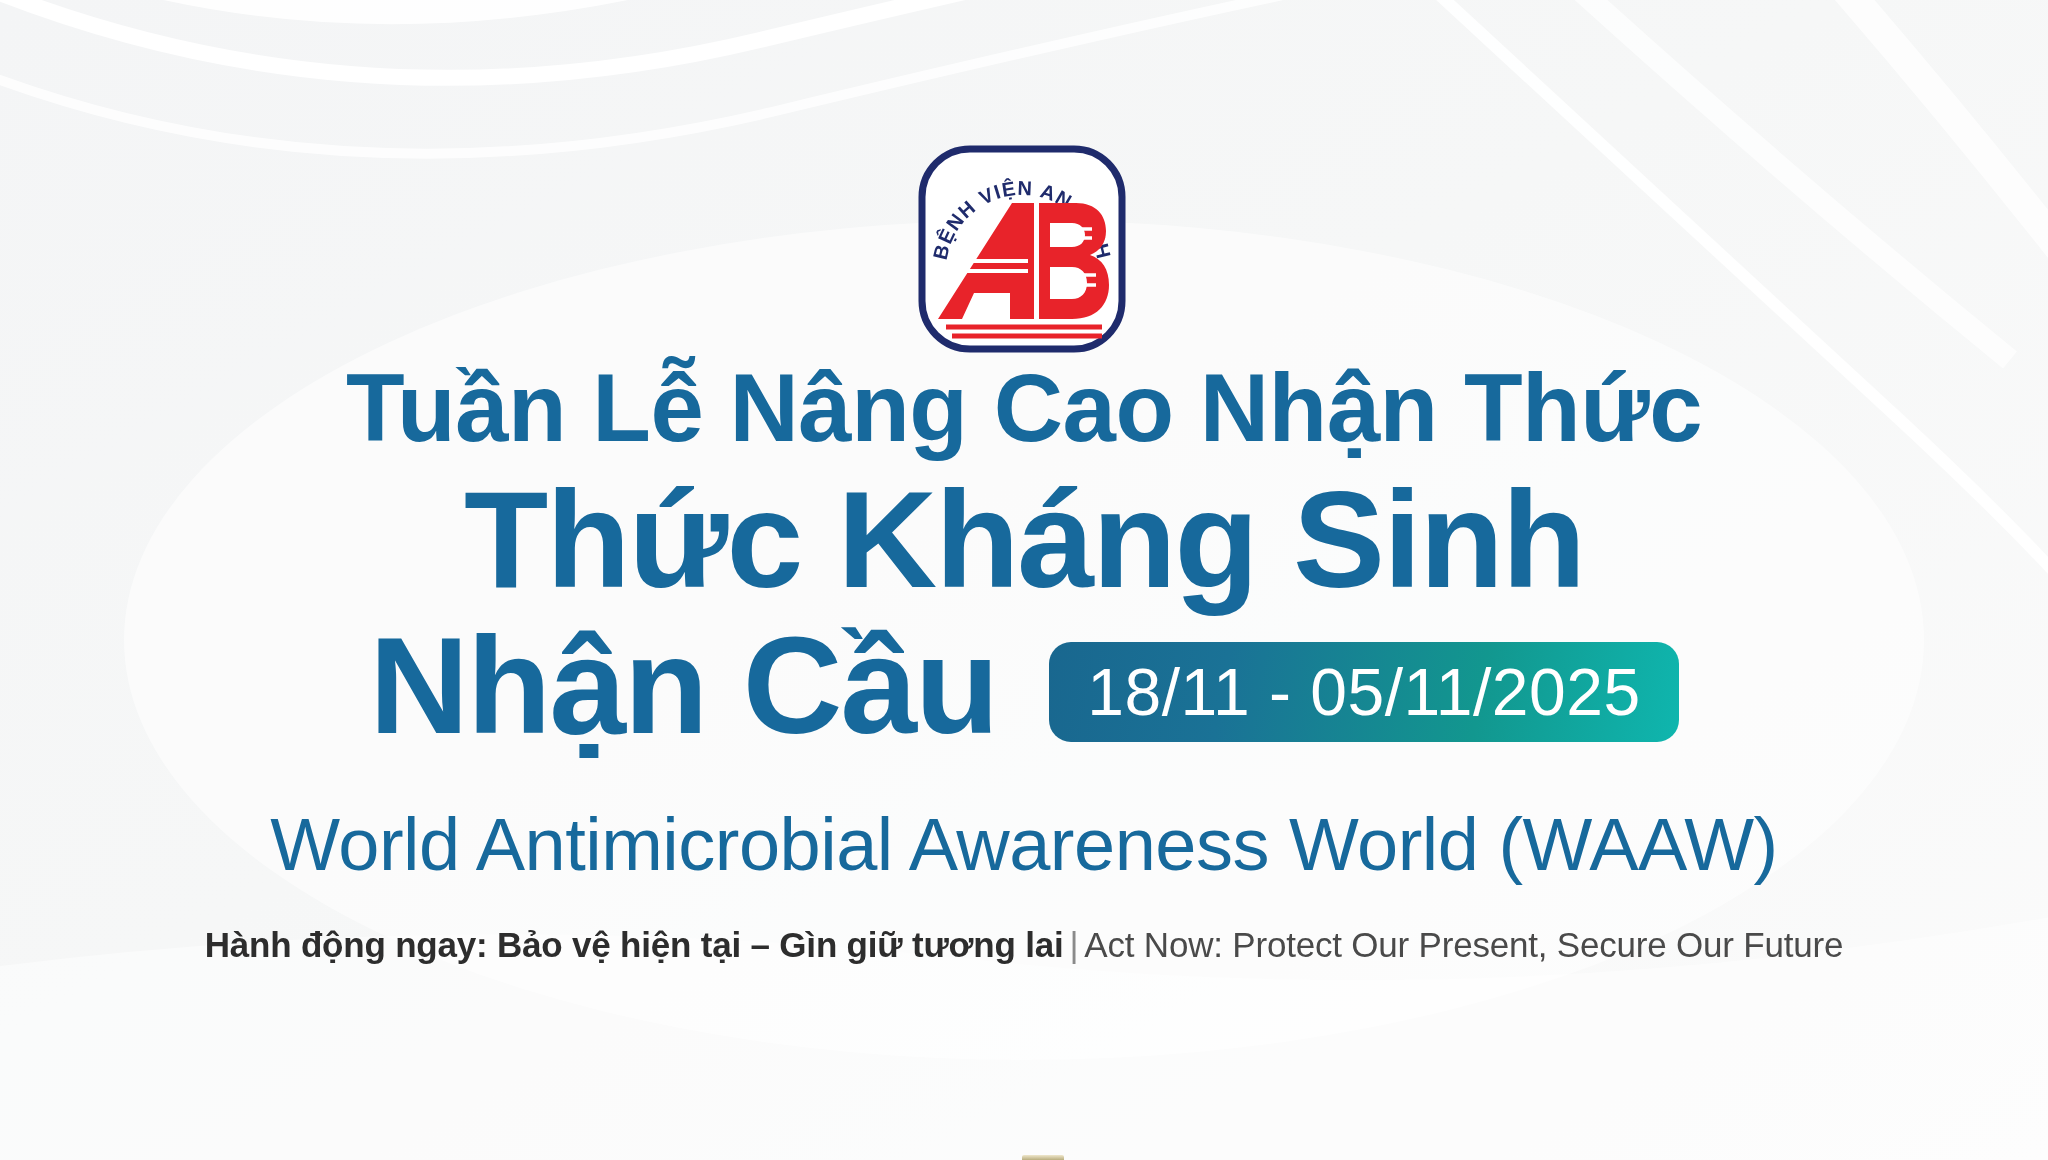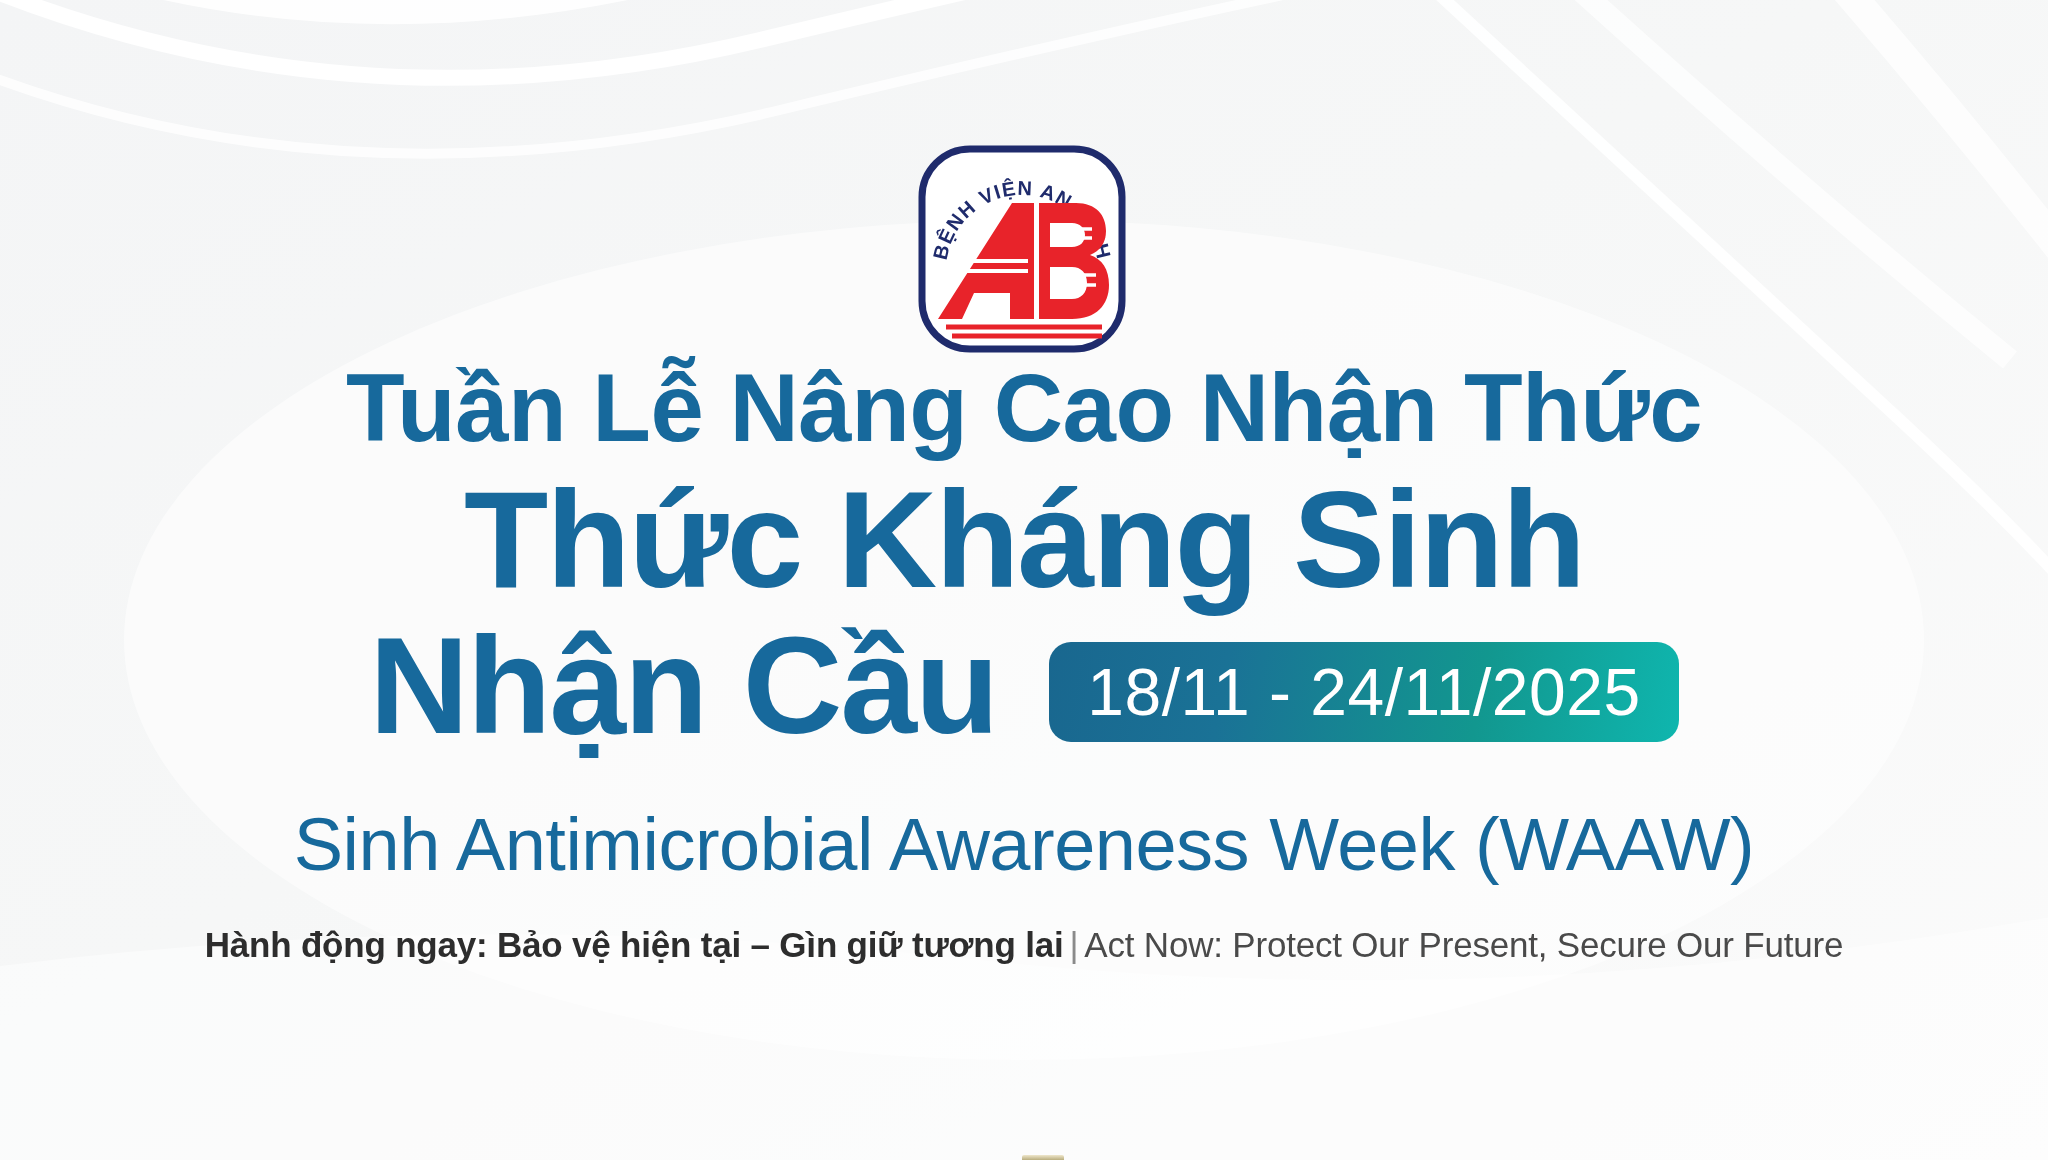--- a/index.html
+++ b/index.html
@@ -216,24 +216,24 @@
   </div>
 
   <div class="content">
 
     <div class="title-line title-1">Tuần Lễ Nâng Cao Nhận Thức</div>
 
     <div class="title-line title-2">Thức Kháng Sinh</div>
 
     <div class="title-3-row">
       <div class="title-line title-3">Nhận Cầu</div>
-      <div class="date-pill">18/11 - 24/11/2025</div>
+      <div class="date-pill">18/11 - 05/11/2025</div>
     </div>
 
-    <div class="subtitle">Sinh Antimicrobial Awareness Week (WAAW)</div>
+    <div class="subtitle">World Antimicrobial Awareness World (WAAW)</div>
 
     <div class="tagline">
       <span class="vi">Hành động ngay: Bảo vệ hiện tại – Gìn giữ tương lai</span><span class="sep">|</span><span class="en">Act Now: Protect Our Present, Secure Our Future</span>
     </div>
 
   </div>
 
   <div class="bottom-sliver"></div>
 
 </div>

